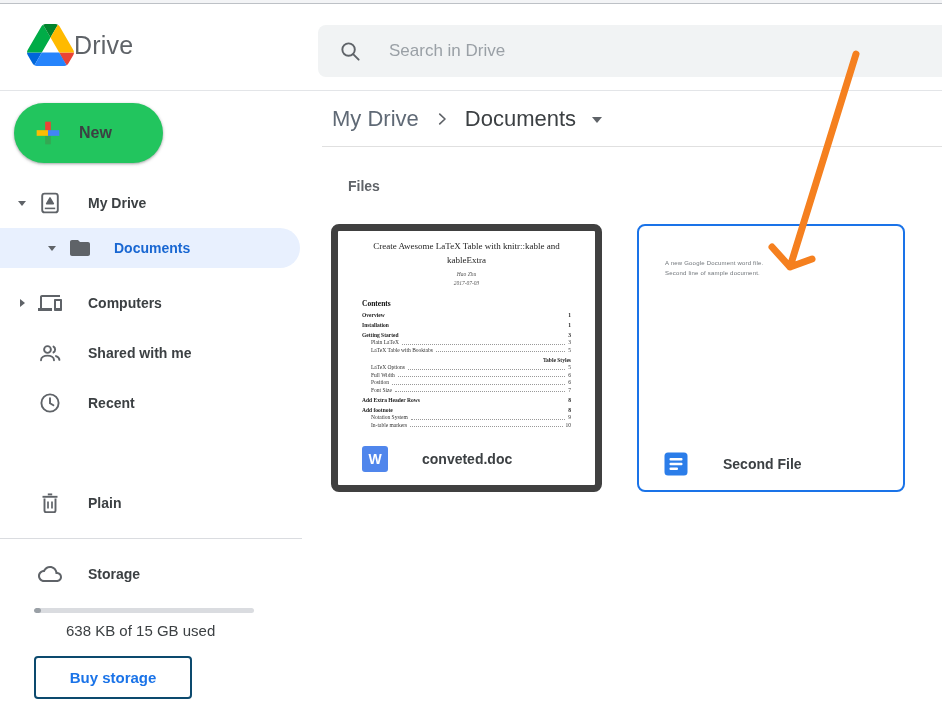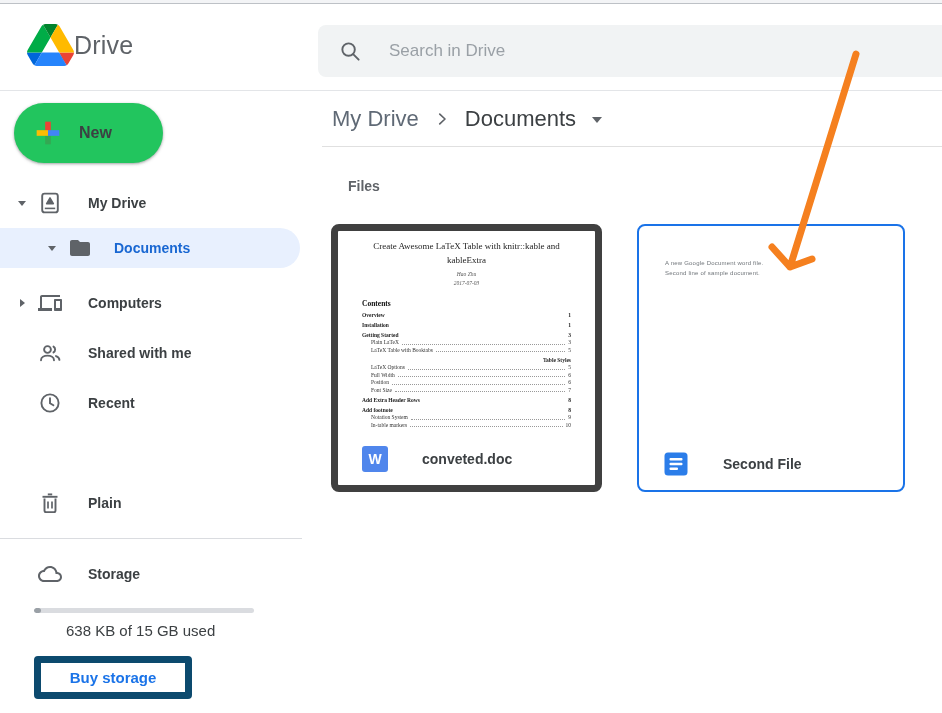--- a/index.html
+++ b/index.html
@@ -51,21 +51,21 @@
   .nav-item.indent .nav-label { margin-left:22px; }
   .nav-item.selected .nav-label { color:#1967d2; }
 
   .side-divider { position:absolute; left:0; top:447px; width:302px; height:1px; background:#dadce0; }
 
   .progress-track { position:absolute; left:34px; top:517px; width:220px; height:5px;
                     background:#dadce0; border-radius:3px; overflow:hidden; }
   .progress-fill { height:100%; background:#9aa0a6; border-radius:3px; }
   .usage-text { position:absolute; left:34px; top:531px; font-size:15px; color:#3c4043;margin-left:32px; }
   .buy-btn { position:absolute; left:34px; top:565px; width:158px; height:43px;
-             background:#fff; border:7px solid #0c4a6e; border-radius:4px;
+             background:#fff; border:2px solid #0c4a6e; border-radius:4px;
              color:#1a73e8; font-size:15px; font-weight:700;
              display:flex; align-items:center; justify-content:center; cursor:pointer; }
 
   
   .breadcrumb { position:absolute; left:332px; top:91px; height:55px;
                 display:flex; align-items:center; }
   .crumb-parent { font-size:22px; color:#5f6975; cursor:pointer; }
   .crumb-sep { margin:0 14px; display:flex; align-items:center; }
   .crumb-current { font-size:22px; color:#3c4043; font-weight:400; cursor:pointer; }
   .crumb-caret { width:0; height:0; margin-left:16px; margin-top:3px;

